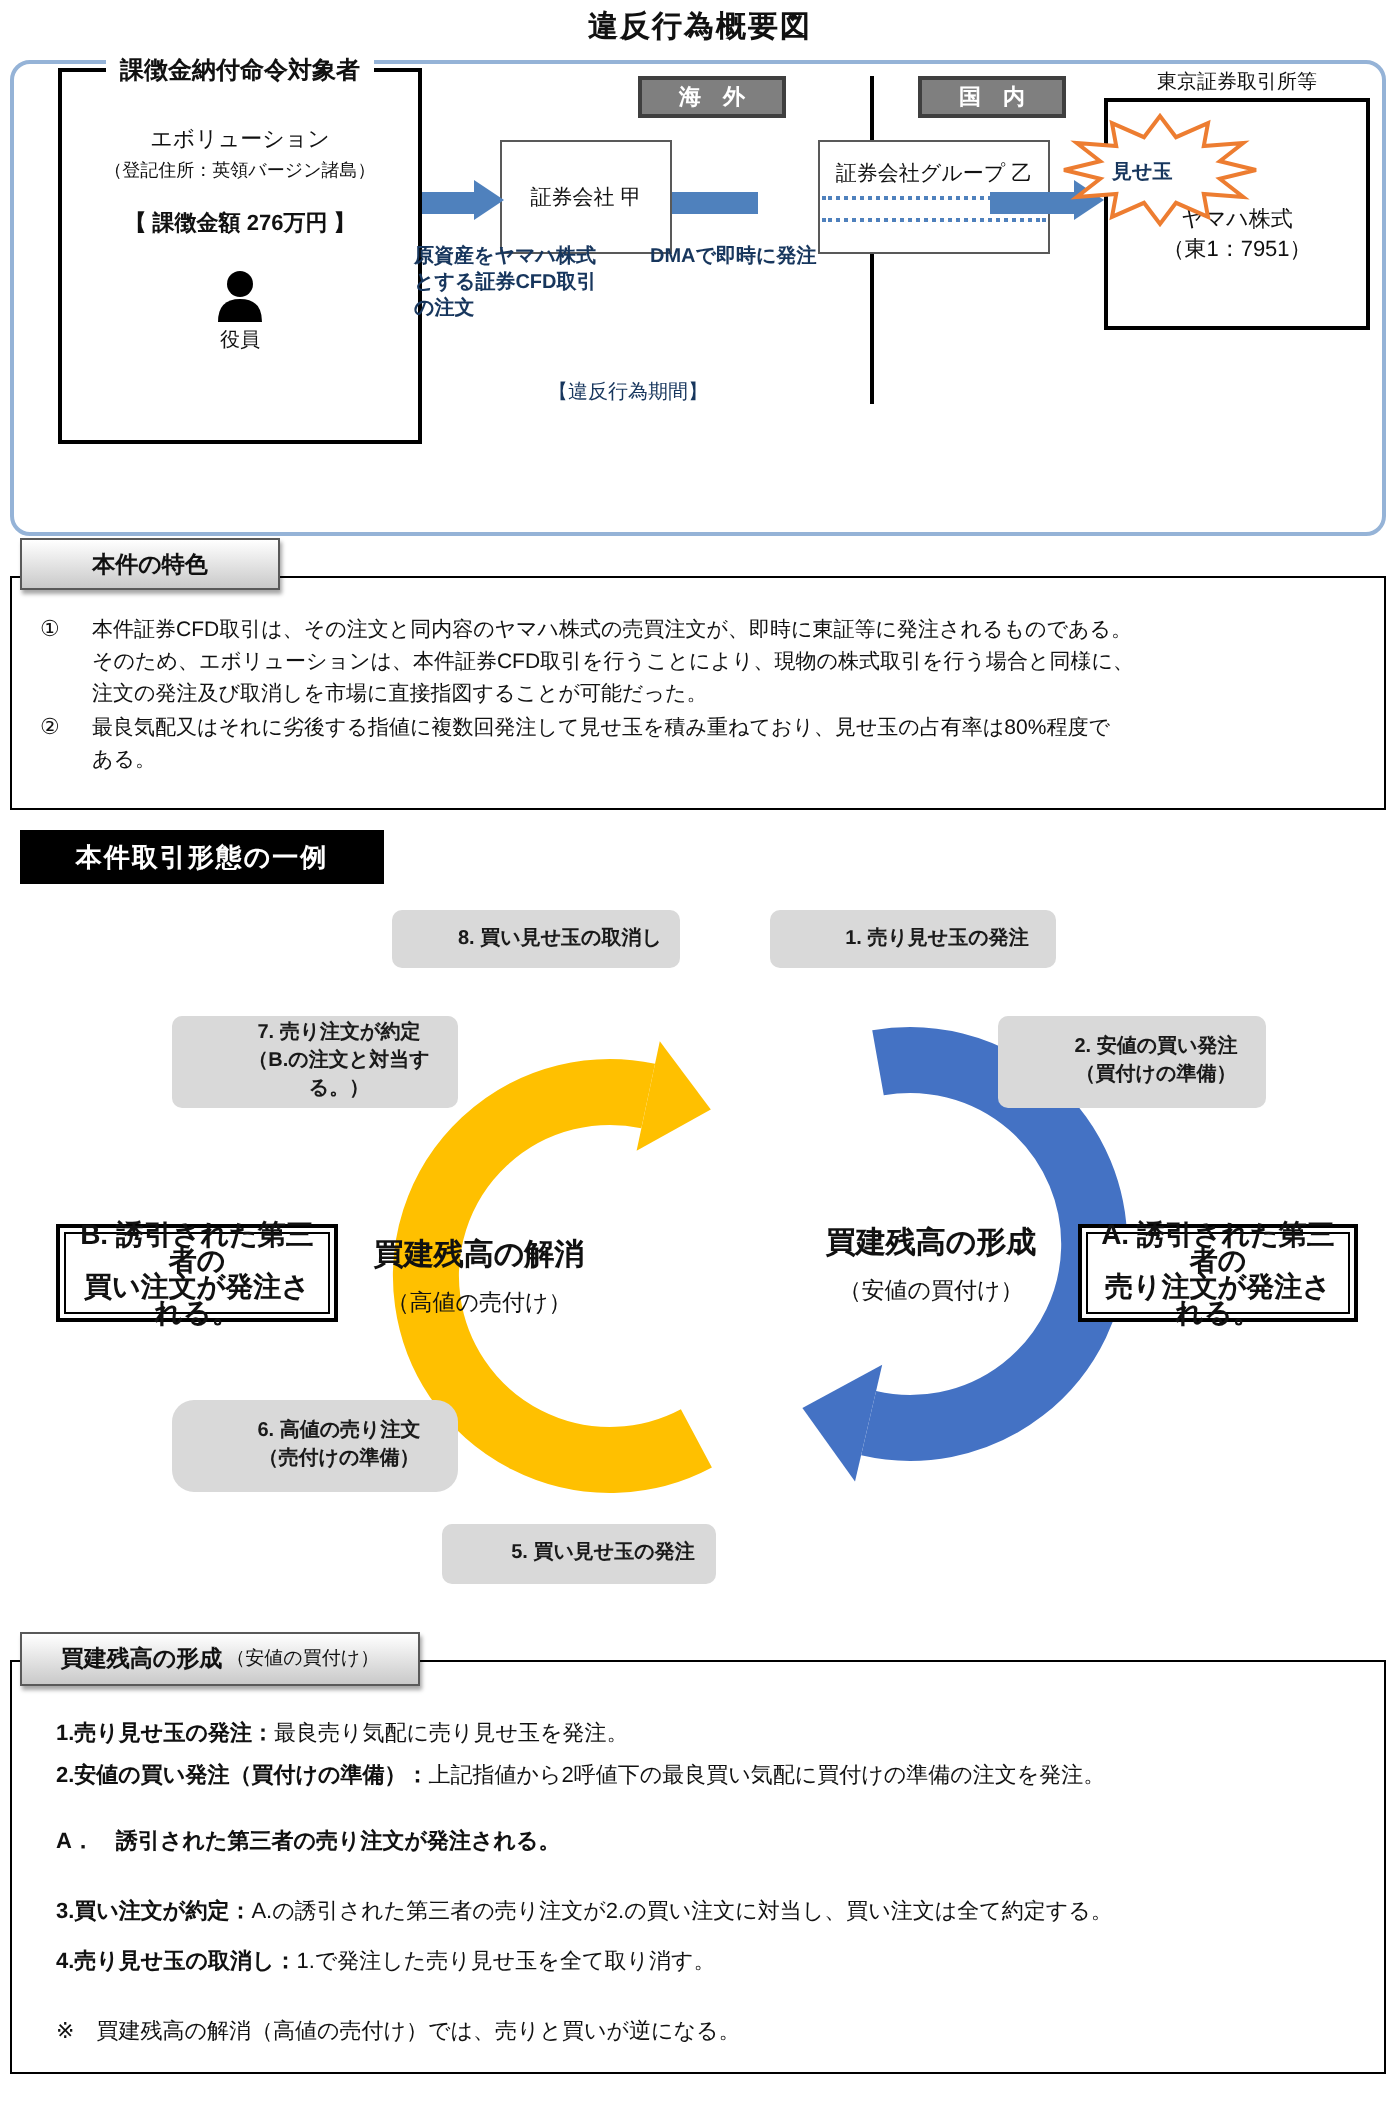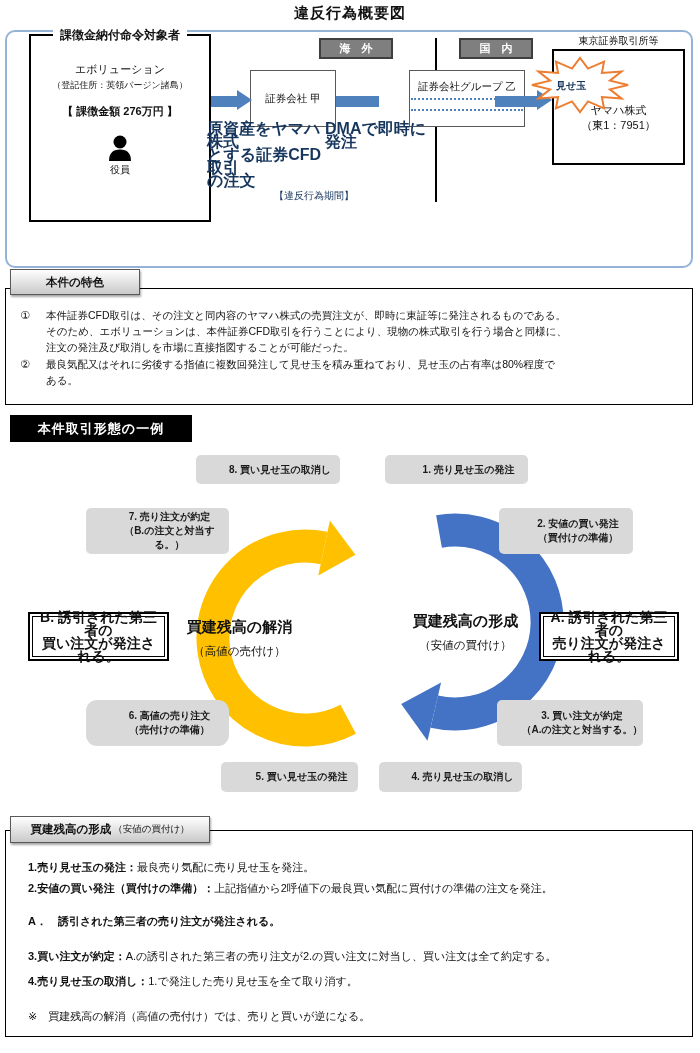--- a/index.html
+++ b/index.html
@@ -24,21 +24,21 @@
   .zone-divider { left:428px; top:6px; height:164px; width:0; border-left:2px solid #000; }
 
   .plain-box { border:1px solid #595959; background:#fff; font-size:10.5px; display:flex; align-items:center; justify-content:center; text-align:center; }
   .otsu-box { border:1px solid #595959; background:#fff; }
   .otsu-label { position:absolute; top:9px; width:100%; text-align:center; font-size:10.5px; }
   .pass-through { position:absolute; left:1px; right:1px; top:27px; height:13px; border-top:2px dotted #4F81BD; border-bottom:2px dotted #4F81BD; }
 
   .arrow-shaft { background:#4F81BD; height:11px; }
   .arrow-head { width:0; height:0; border-top:10.5px solid transparent; border-bottom:10.5px solid transparent; border-left:15px solid #4F81BD; }
 
-  .navy-note { color:#17365D; font-weight:bold; font-size:16px; line-height:13px; }
+  .navy-note { color:#17365D; font-weight:bold; font-size:10px; line-height:13px; }
   .exchange-label { left:545px; top:2px; width:133px; text-align:center; font-size:10px; }
   .exchange-box { left:545px; top:17px; width:133px; height:116px; border:2px solid #000; background:#fff; }
   .stock-block { position:absolute; top:52px; width:100%; text-align:center; font-size:11px; line-height:15px; }
 
   .vp-title { font-size:10px; color:#17365D;margin-left:34px; }
   .vp-item { font-size:9.5px; line-height:14.5px; color:#17365D; }
 
   
   .tab-header { background:linear-gradient(#ffffff,#c9c9c9); border:1px solid #595959; box-shadow:1px 2px 2px rgba(0,0,0,0.35); display:flex; align-items:center; justify-content:center; z-index:5; font-weight:bold; font-size:11.5px; }
   .black-header { background:#000; color:#fff; font-weight:bold; font-size:13px; display:flex; align-items:center; justify-content:center; letter-spacing:1px; }
@@ -176,24 +176,21 @@
     <div class="cap-title">買建残高の解消</div>
     <div class="cap-sub">（高値の売付け）</div>
   </div>
   <div class="abs center-caption" style="left:398px; top:612px; width:135px;">
     <div class="cap-title">買建残高の形成</div>
     <div class="cap-sub">（安値の買付け）</div>
   </div>
 
   <div class="abs step-label pre" style="left:86px; top:700px; width:143px; height:46px;border-radius:11px;">6. 高値の売り注文
 （売付けの準備）</div>
-  <div class="abs step-label pre" style="left:497px; top:700px; width:146px; height:46px;">3. 買い注文が約定
-（A.の注文と対当する。）</div>
   <div class="abs step-label pre" style="left:221px; top:762px; width:137px; height:30px;">5. 買い見せ玉の発注</div>
-  <div class="abs step-label pre" style="left:379px; top:762px; width:143px; height:30px;">4. 売り見せ玉の取消し</div>
 
   <div class="abs tab-header detail-header">
     <span>買建残高の形成</span>
     <span class="sub">（安値の買付け）</span>
   </div>
   <div class="abs outline-box detail-box">
     <div class="detail-content">
       <div class="detail-line">
         <span class="pfx">1.売り見せ玉の発注：</span><span>最良売り気配に売り見せ玉を発注。</span>
       </div>

